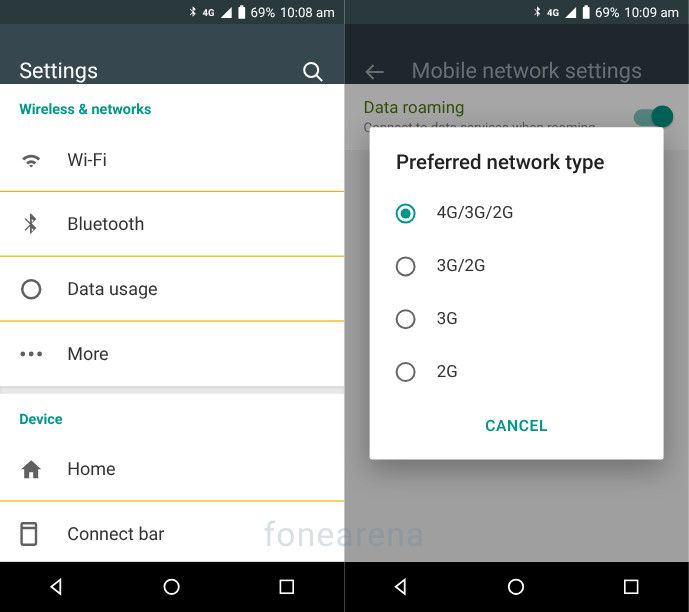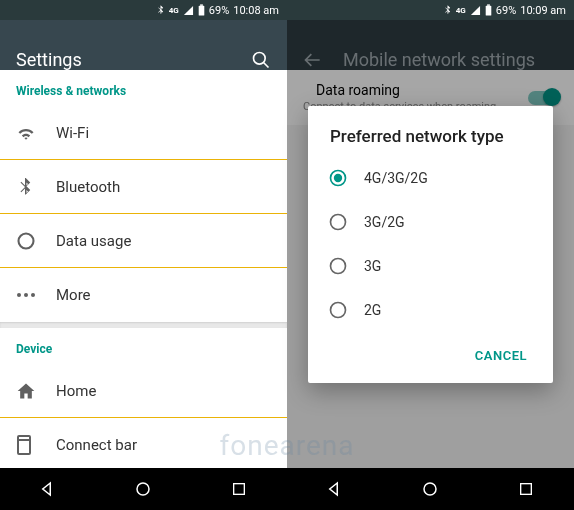--- a/index.html
+++ b/index.html
@@ -18,25 +18,25 @@
     .list-item .icon { width: 40px; color: #606060; display: flex; align-items: center; }
     .list-item .label { font-size: 15px; color: #333; }
     .divider { height: 6px; background: #e8e8e8; box-shadow: inset 0 1px 2px rgba(0,0,0,0.1); }
     .nav-bar { height: 42px; background: #000; display: flex; align-items: center; justify-content: space-around; }
     .nav-bar .nav-btn { color: #fff; display: flex; align-items: center; justify-content: center; width: 50px; height: 42px; }
     .overlay { position: absolute; inset: 0; background: rgba(0,0,0,0.35); display: flex; align-items: center; justify-content: center; }
     .dialog { background: #fff; width: 245px; border-radius: 2px; box-shadow: 0 8px 24px rgba(0,0,0,0.3); padding: 20px 0 8px; }
     .dialog-title { font-size: 17px; font-weight: 500; color: #222; padding: 0 22px 10px; }
     .radio-item { display: flex; align-items: center; padding: 12px 20px; gap: 16px; }
     .radio-item .label { font-size: 14px; color: #333; }
-    .dialog-actions { display: flex; justify-content: flex-end; padding: 8px 16px 4px; }
+    .dialog-actions { display: flex; justify-content: center; padding: 8px 16px 4px; }
     .dialog-btn { color: #009688; font-size: 13px; font-weight: 600; padding: 8px 10px; letter-spacing: 0.5px; }
     .setting-row { padding: 12px 16px; display: flex; align-items: center; }
     .setting-row .txt { flex: 1; }
-    .setting-row .title { font-size: 14px; color: #000000; margin-bottom: 2px; margin-left: 13px; }
+    .setting-row .title { font-size: 14px; color: #4d7c0f; margin-bottom: 2px; }
     .setting-row .subtitle { font-size: 11px; color: #888; }
     .toggle { width: 30px; height: 14px; background: #80cbc4; border-radius: 7px; position: relative; }
     .toggle::after { content: ''; position: absolute; right: -3px; top: -3px; width: 18px; height: 18px; background: #009688; border-radius: 50%; box-shadow: 0 1px 2px rgba(0,0,0,0.3); }
     .dim-layer { position: absolute; inset: 0; background: rgba(0,0,0,0.35); }
     .watermark { position: absolute; bottom: 48px; left: 50%; transform: translateX(-50%); font-size: 28px; color: rgba(100,130,160,0.25); letter-spacing: 1px; font-weight: 400; pointer-events: none; white-space: nowrap; z-index: 100; }
     svg { display: block; }
   </style>
 </head>
 <body>
 

